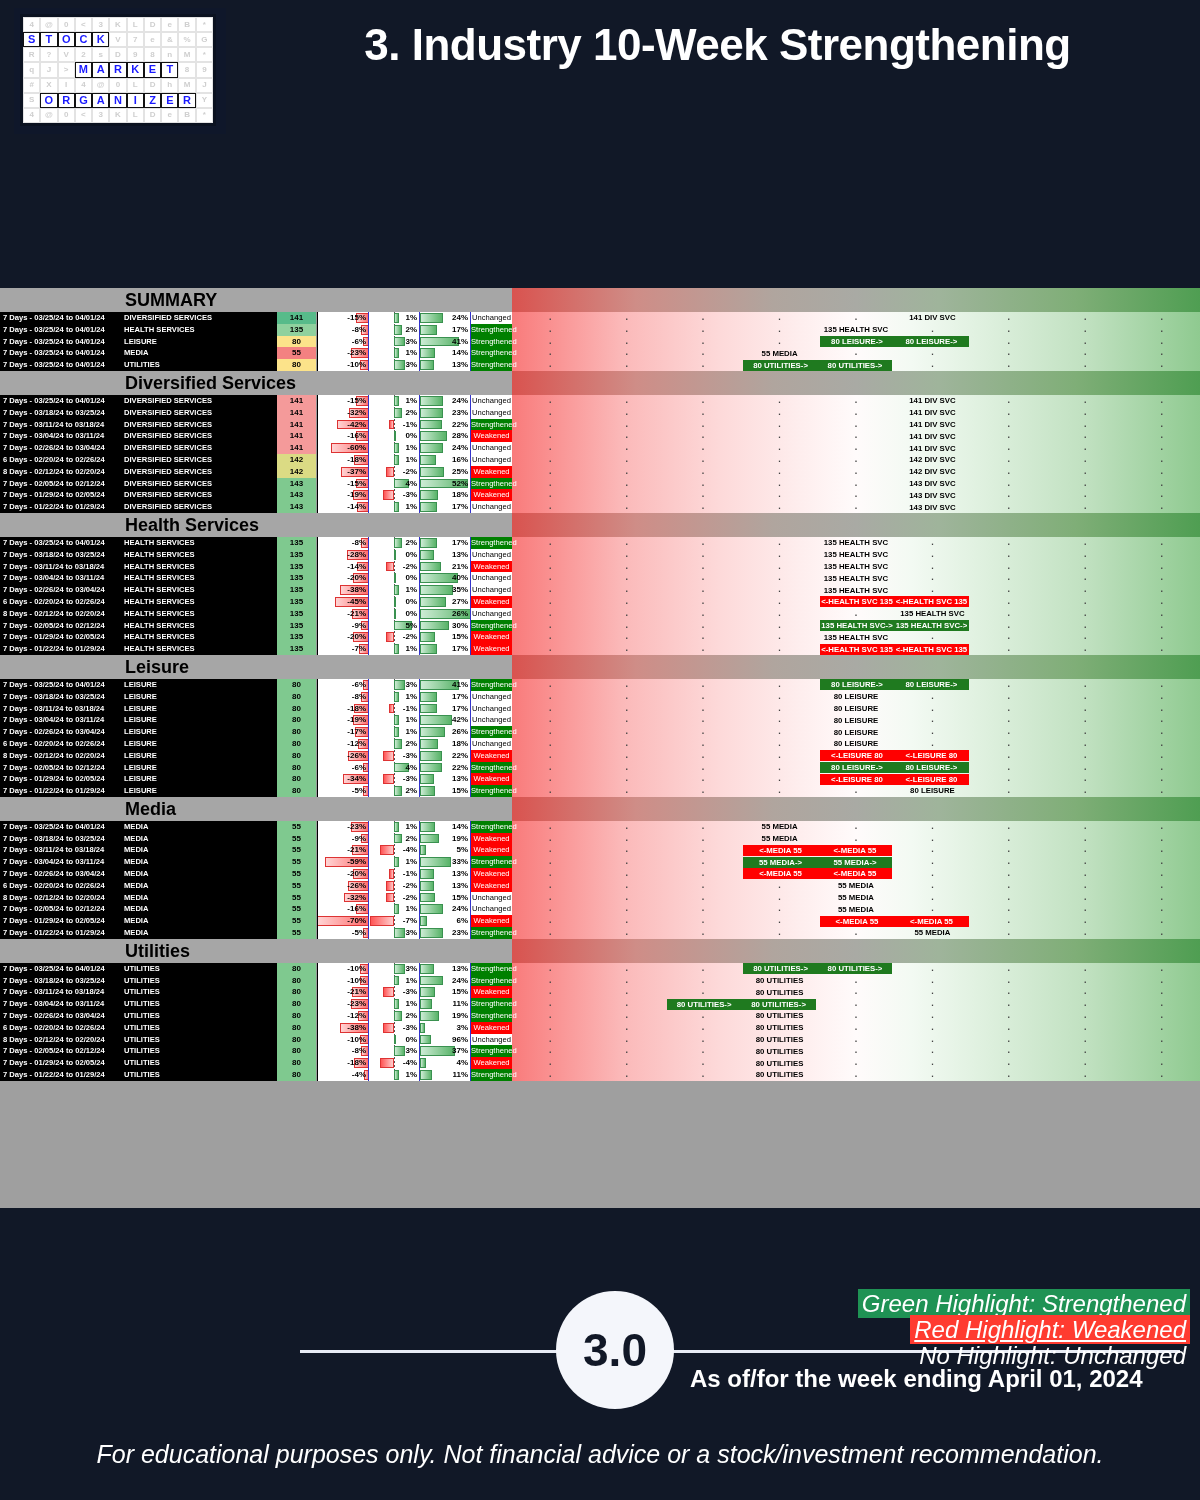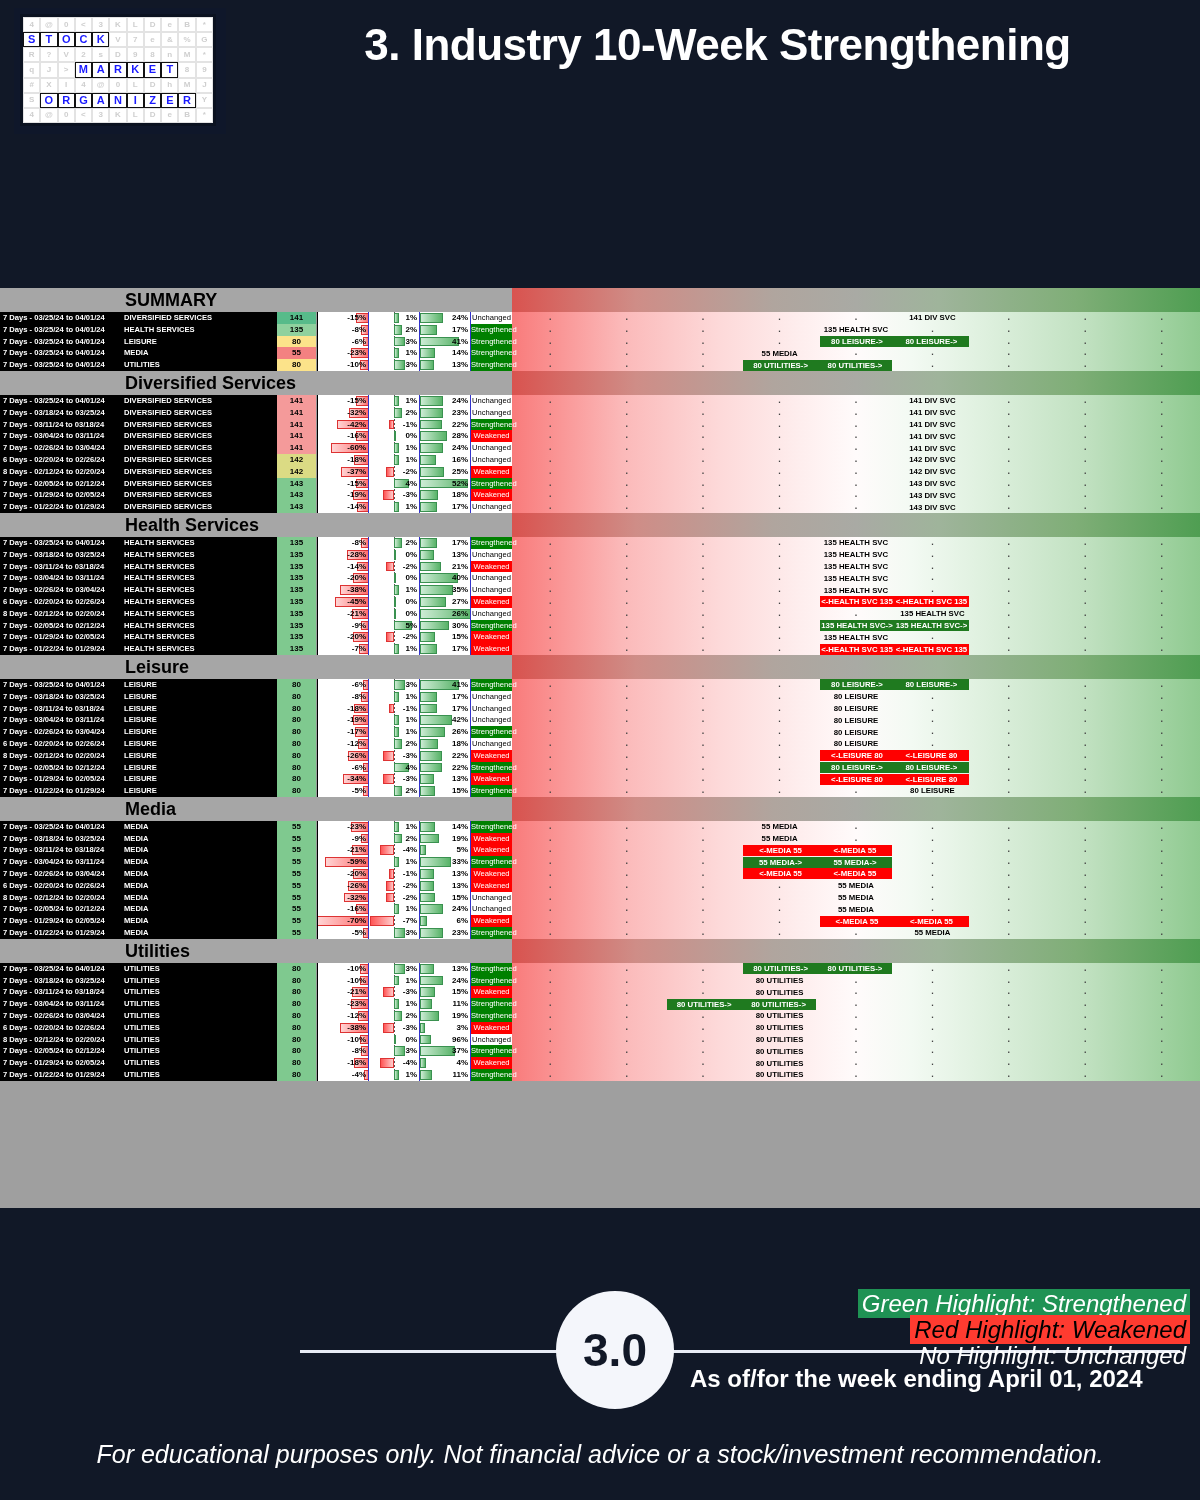--- a/index.html
+++ b/index.html
@@ -83,21 +83,21 @@
   .rtag.red{background:#ff0000;}
   .rtag.plain{color:#000;background:transparent;}
 
   
   #circle{position:absolute;left:556px;top:1291px;width:118px;height:118px;border-radius:50%;background:#f4f6fb;display:flex;align-items:center;justify-content:center;}
   #circle span{font-size:46px;font-weight:bold;color:#111827;}
   #footline{position:absolute;left:300px;top:1350px;width:880px;height:3px;background:#e8ecf5;}
   #legend{position:absolute;right:10px;top:1291px;text-align:right;font-size:24px;font-style:italic;line-height:26px;}
   #legend span{padding:1px 4px;}
   .lg-green{background:#1f9254;color:#fff;}
-  .lg-red{background:#ff3b30;color:#000000;}
+  .lg-red{background:#ff3b30;color:#ffffff;text-decoration:underline;}
   .lg-none{color:#fff;}
   #asof{position:absolute;left:690px;top:1365px;color:#fff;font-size:24px;font-weight:bold;}
   #disclaimer{position:absolute;left:0;top:1440px;width:1200px;text-align:center;color:#fff;font-size:25px;font-style:italic;}
 </style>
 </head>
 <body>
 
 <div id="logo-shadow"></div>
 <div id="logo-shadow2"></div>
 <div id="logo-box">

